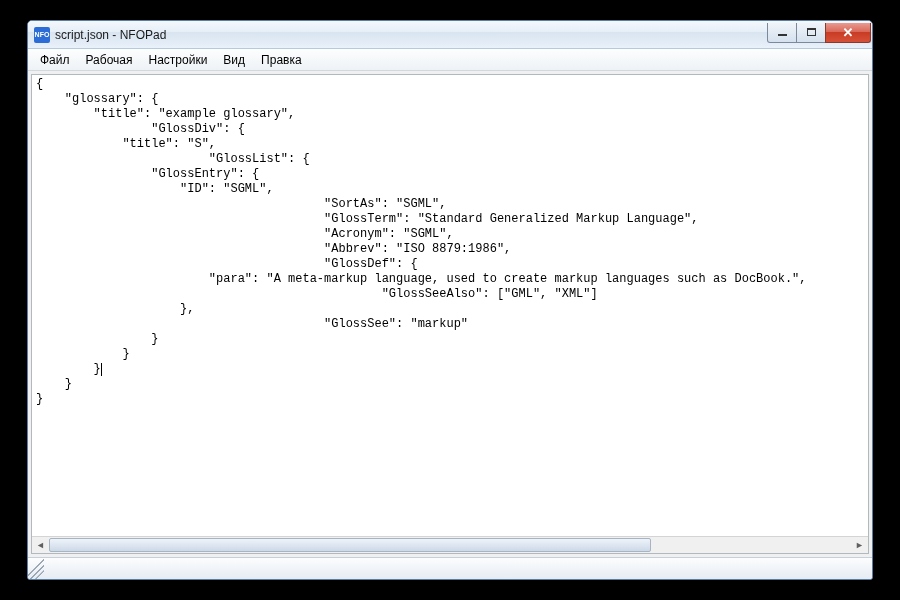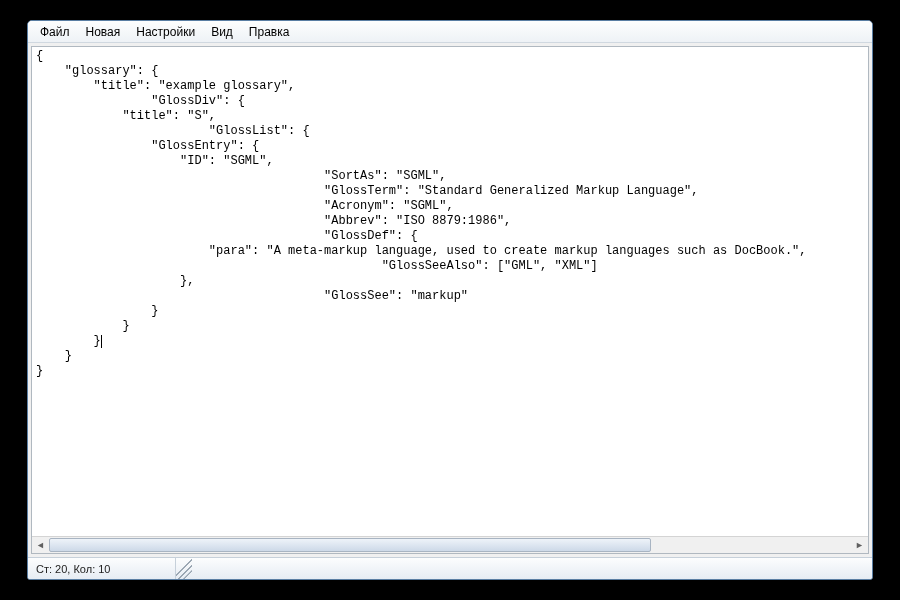--- a/index.html
+++ b/index.html
@@ -152,24 +152,40 @@
       linear-gradient(135deg, transparent 60%, #9aa6b2 61%, #9aa6b2 65%, transparent 66%),
       linear-gradient(135deg, transparent 75%, #9aa6b2 76%, #9aa6b2 80%, transparent 81%);
     background-repeat:no-repeat;
   }
 </style>
 </head>
 <body>
 
 <div class="window">
 
+  <div class="titlebar">
+    <div class="app-icon">NFO</div>
+    <div class="title-text">script.json - NFOPad</div>
+    <div class="titlebar-spacer"></div>
+    <div class="win-buttons">
+      <div class="win-btn min">
+          <div class="glyph-min"></div>
+        </div>
+      <div class="win-btn max">
+          <div class="glyph-max"></div>
+        </div>
+      <div class="win-btn close">
+          <span class="glyph-x">✕</span>
+        </div>
+    </div>
+  </div>
 
   <div class="menubar">
     <div class="menu-item">Файл</div>
-    <div class="menu-item">Новая</div>
+    <div class="menu-item">Рабочая</div>
     <div class="menu-item">Настройки</div>
     <div class="menu-item">Вид</div>
     <div class="menu-item">Правка</div>
   </div>
 
   <div class="editor-wrap">
     <div class="editor-frame">
       <div class="editor-scroll">
         <div class="editor" id="editor">{
     "glossary": {
@@ -199,17 +215,16 @@
         <div class="arrow">◄</div>
         <div class="track">
           <div class="thumb"></div>
         </div>
         <div class="arrow">►</div>
       </div>
     </div>
   </div>
 
   <div class="statusbar">
-    <div class="status-cell pos">Ст: 20, Кол: 10</div>
     <div class="grip"></div>
   </div>
 
 </div>
 
 </body></html>

